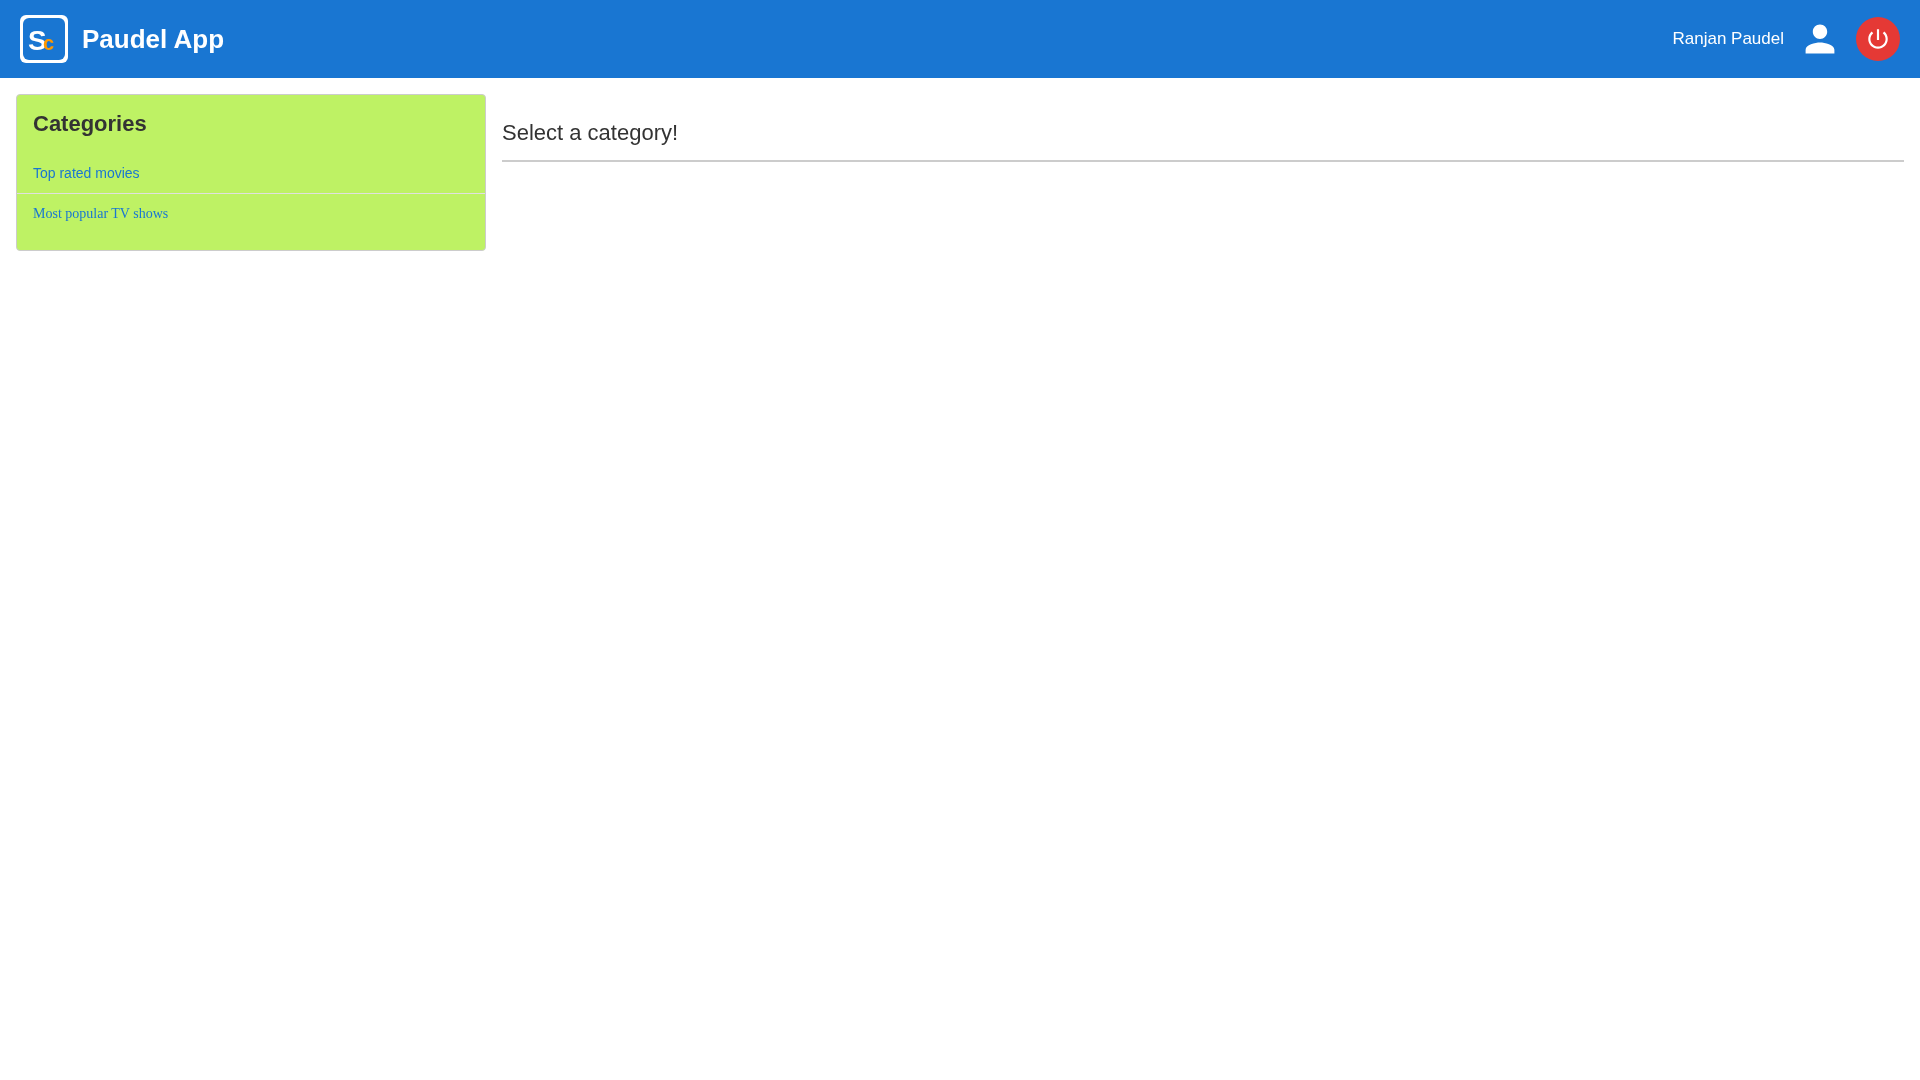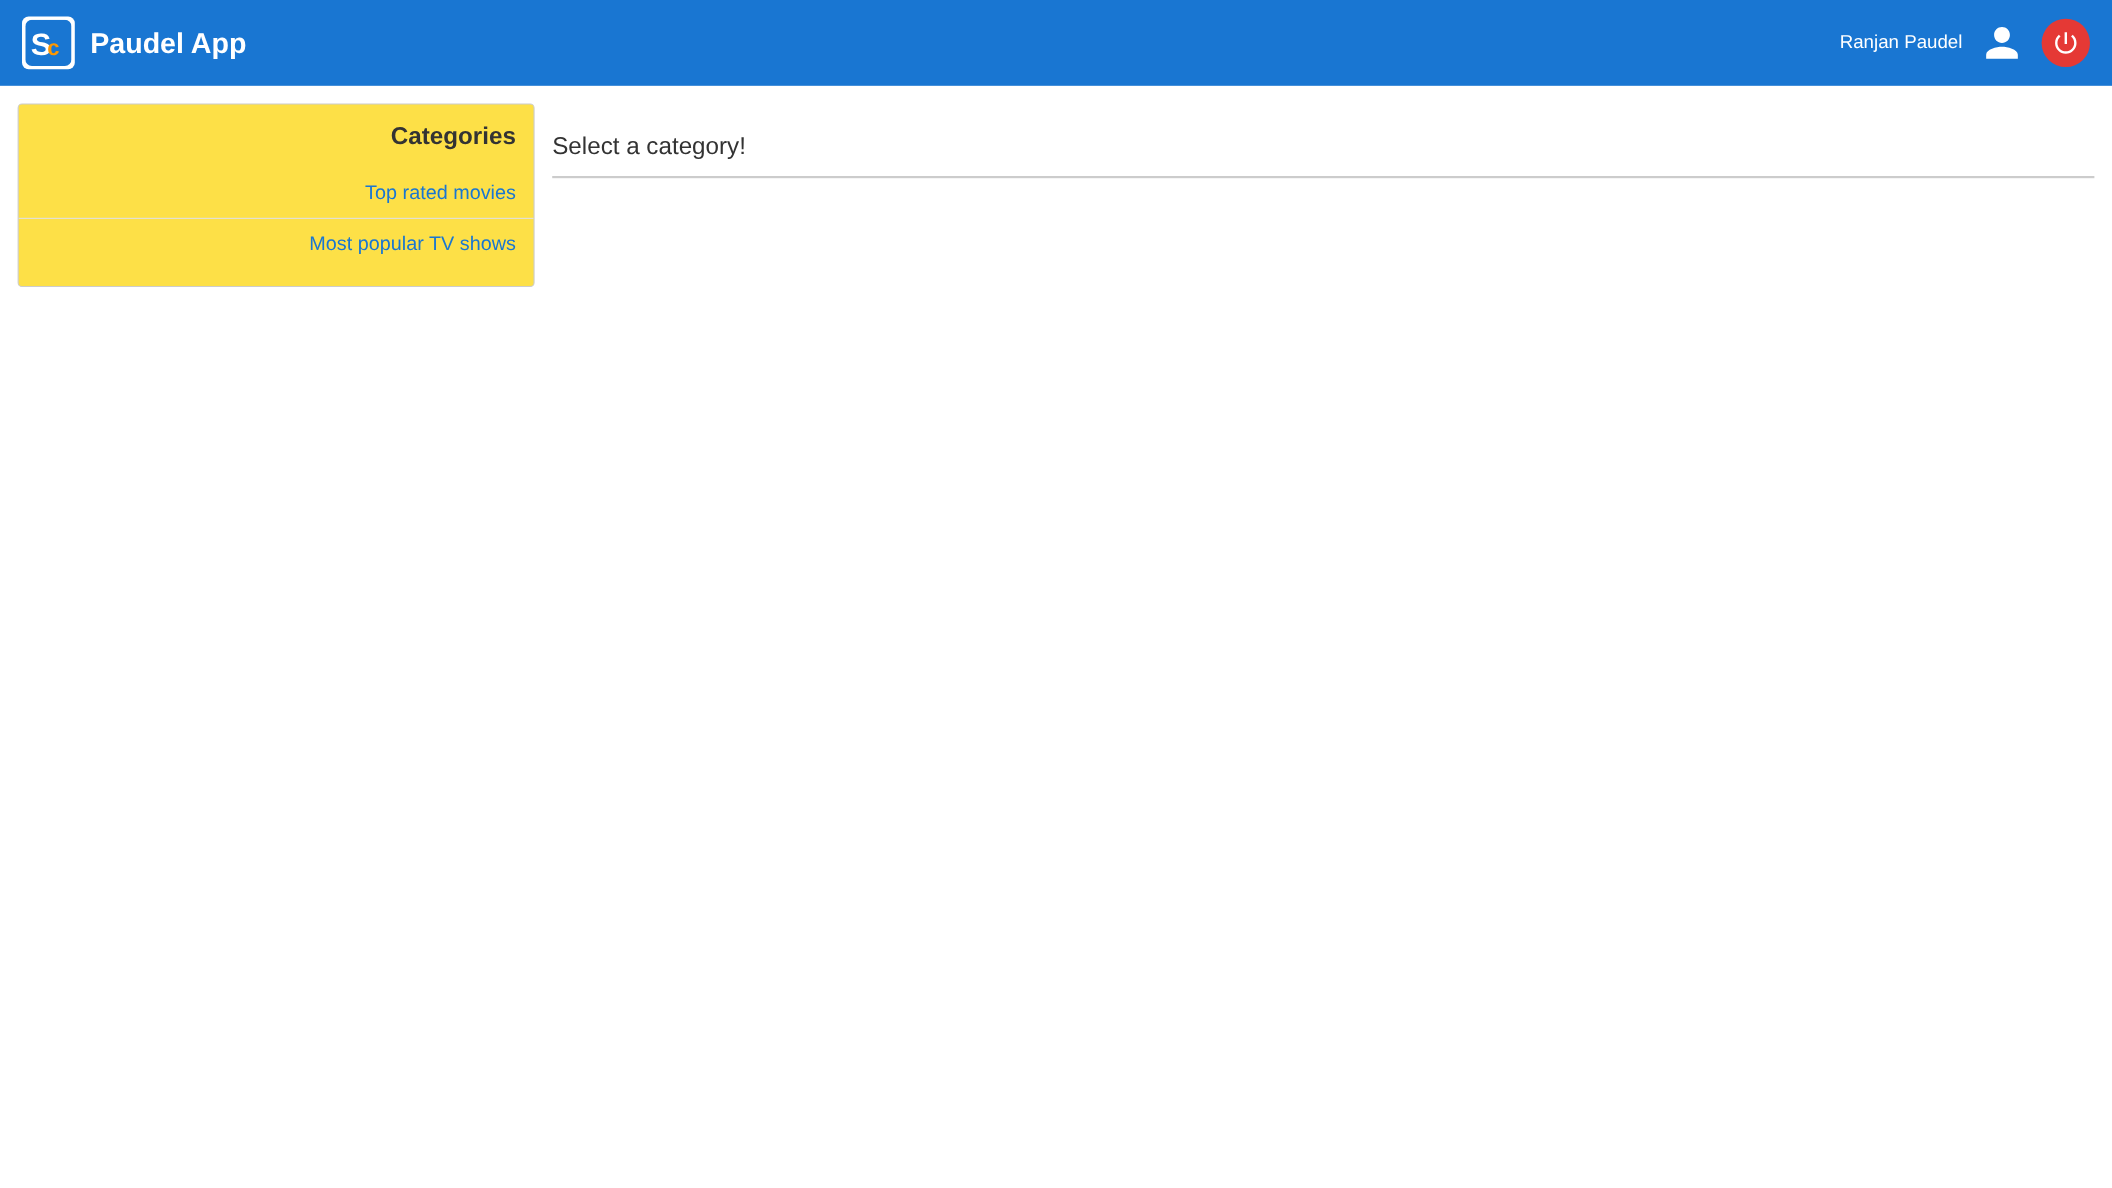--- a/index.html
+++ b/index.html
@@ -109,49 +109,49 @@
       gap: 16px;
       align-items: flex-start;
     }
 
     
     .sidebar {
       width: 470px;
       border: 1px solid #cccccc;
       border-radius: 4px;
       padding: 16px 0 16px 0;
-      background: #fde047;
+      background: #bef264;
       flex-shrink: 0;
-      text-align: right;
     }
 
     .sidebar-title {
       font-size: 22px;
       font-weight: bold;
       color: #333333;
       padding: 0 16px 16px 16px;
     }
 
     .category-list {
       list-style: none;
     }
 
     .category-item {
       border-bottom: 1px solid #e0e0e0;
     }
 
     .category-item:last-child {
       border-bottom: none;
+      font-family: Liberation Serif, serif;
     }
 
     .category-link {
       display: block;
       padding: 12px 16px;
       color: #1976d2;
-      font-size: 18px;
+      font-size: 14px;
       text-decoration: none;
       cursor: pointer;
     }
 
     
     .content-panel {
       flex: 1;
       border-bottom: 2px solid #cccccc;
       padding-bottom: 8px;
       margin-top: 20px;

